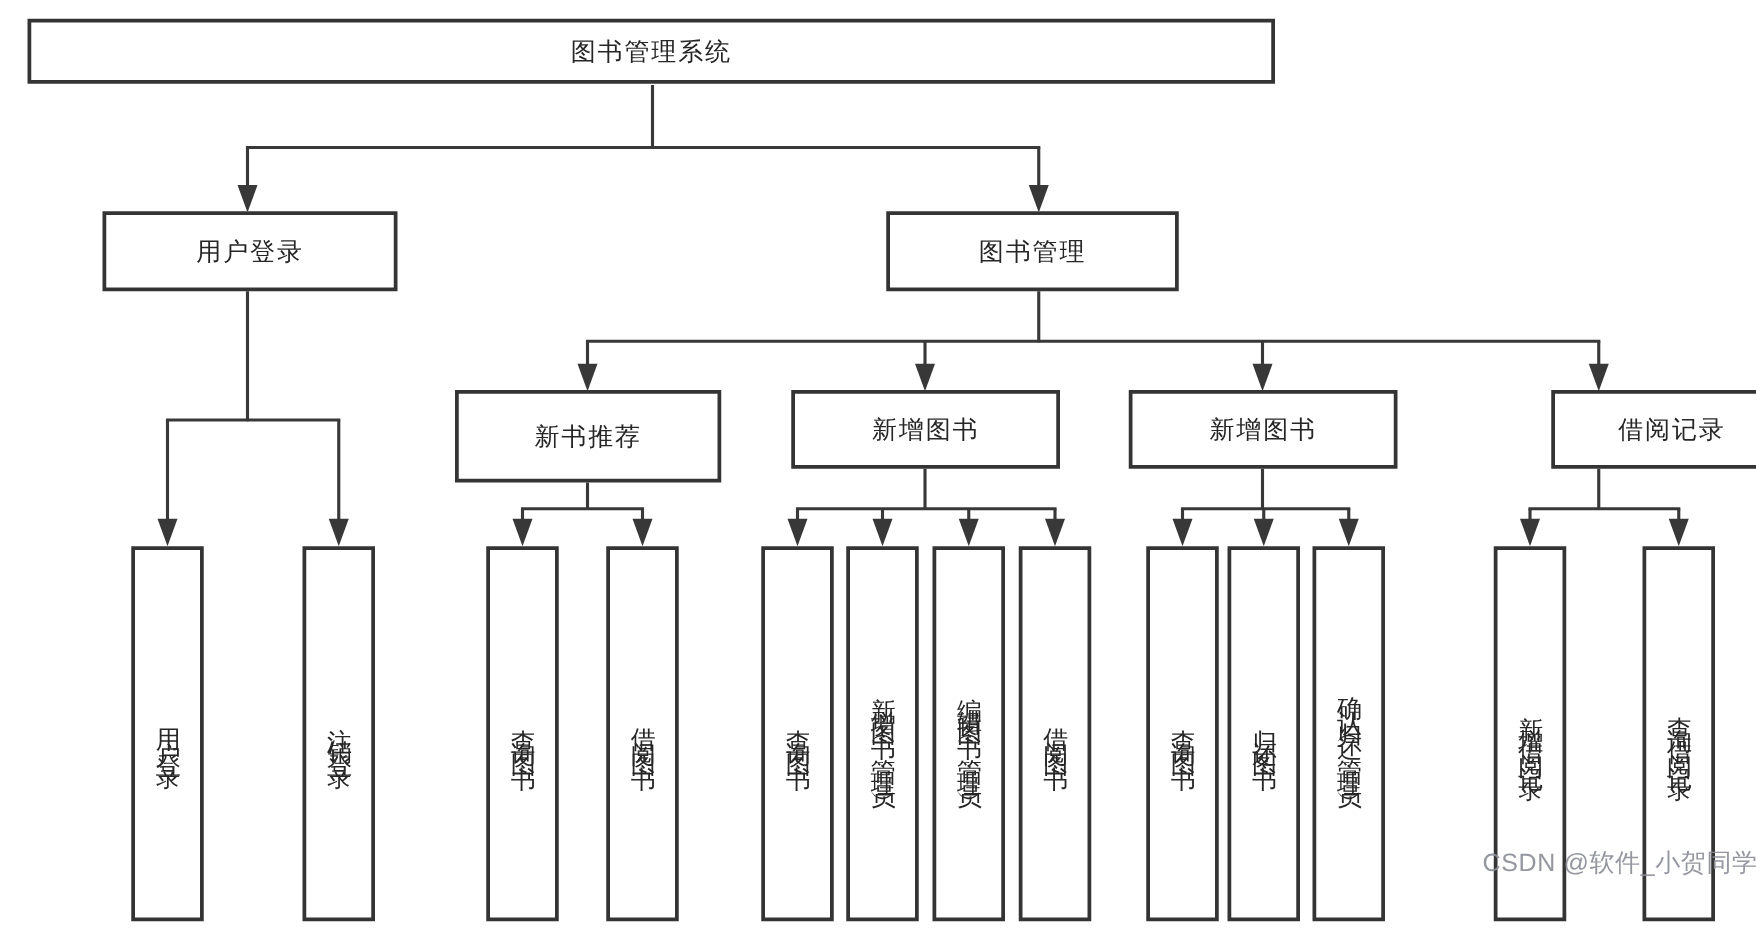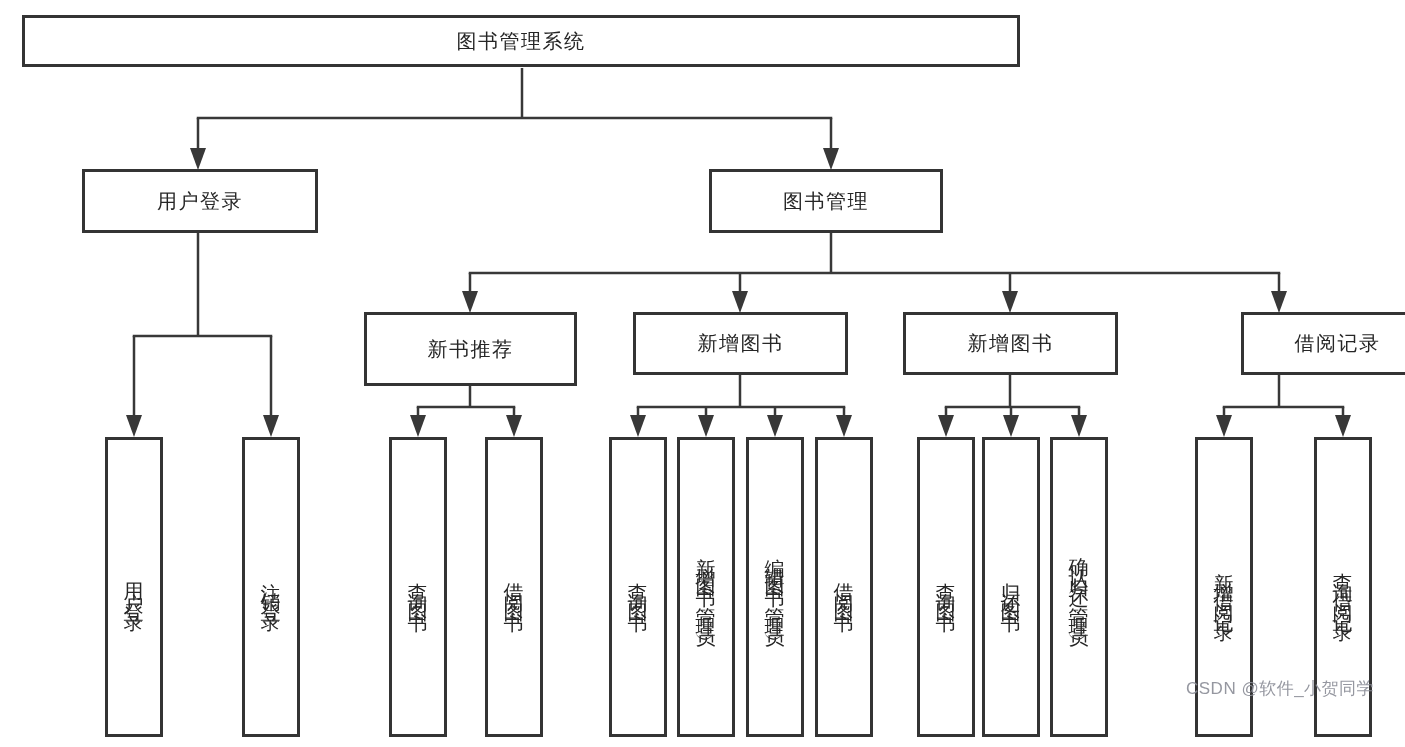--- a/index.html
+++ b/index.html
@@ -43,21 +43,21 @@
     font-size: 20px;
     letter-spacing: 10px;
     line-height: 1;
     white-space: nowrap;
   }
 
   .watermark {
     position: absolute;
     left: 1186px;
     top: 677px;
-    font-size: 17px;
+    font-size: 20px;
     color: rgba(140, 142, 152, 0.92);
     letter-spacing: 0.5px;
     white-space: nowrap;
     z-index: 5;
   }
 </style>
 </head>
 <body>
 
 <div class="canvas">

